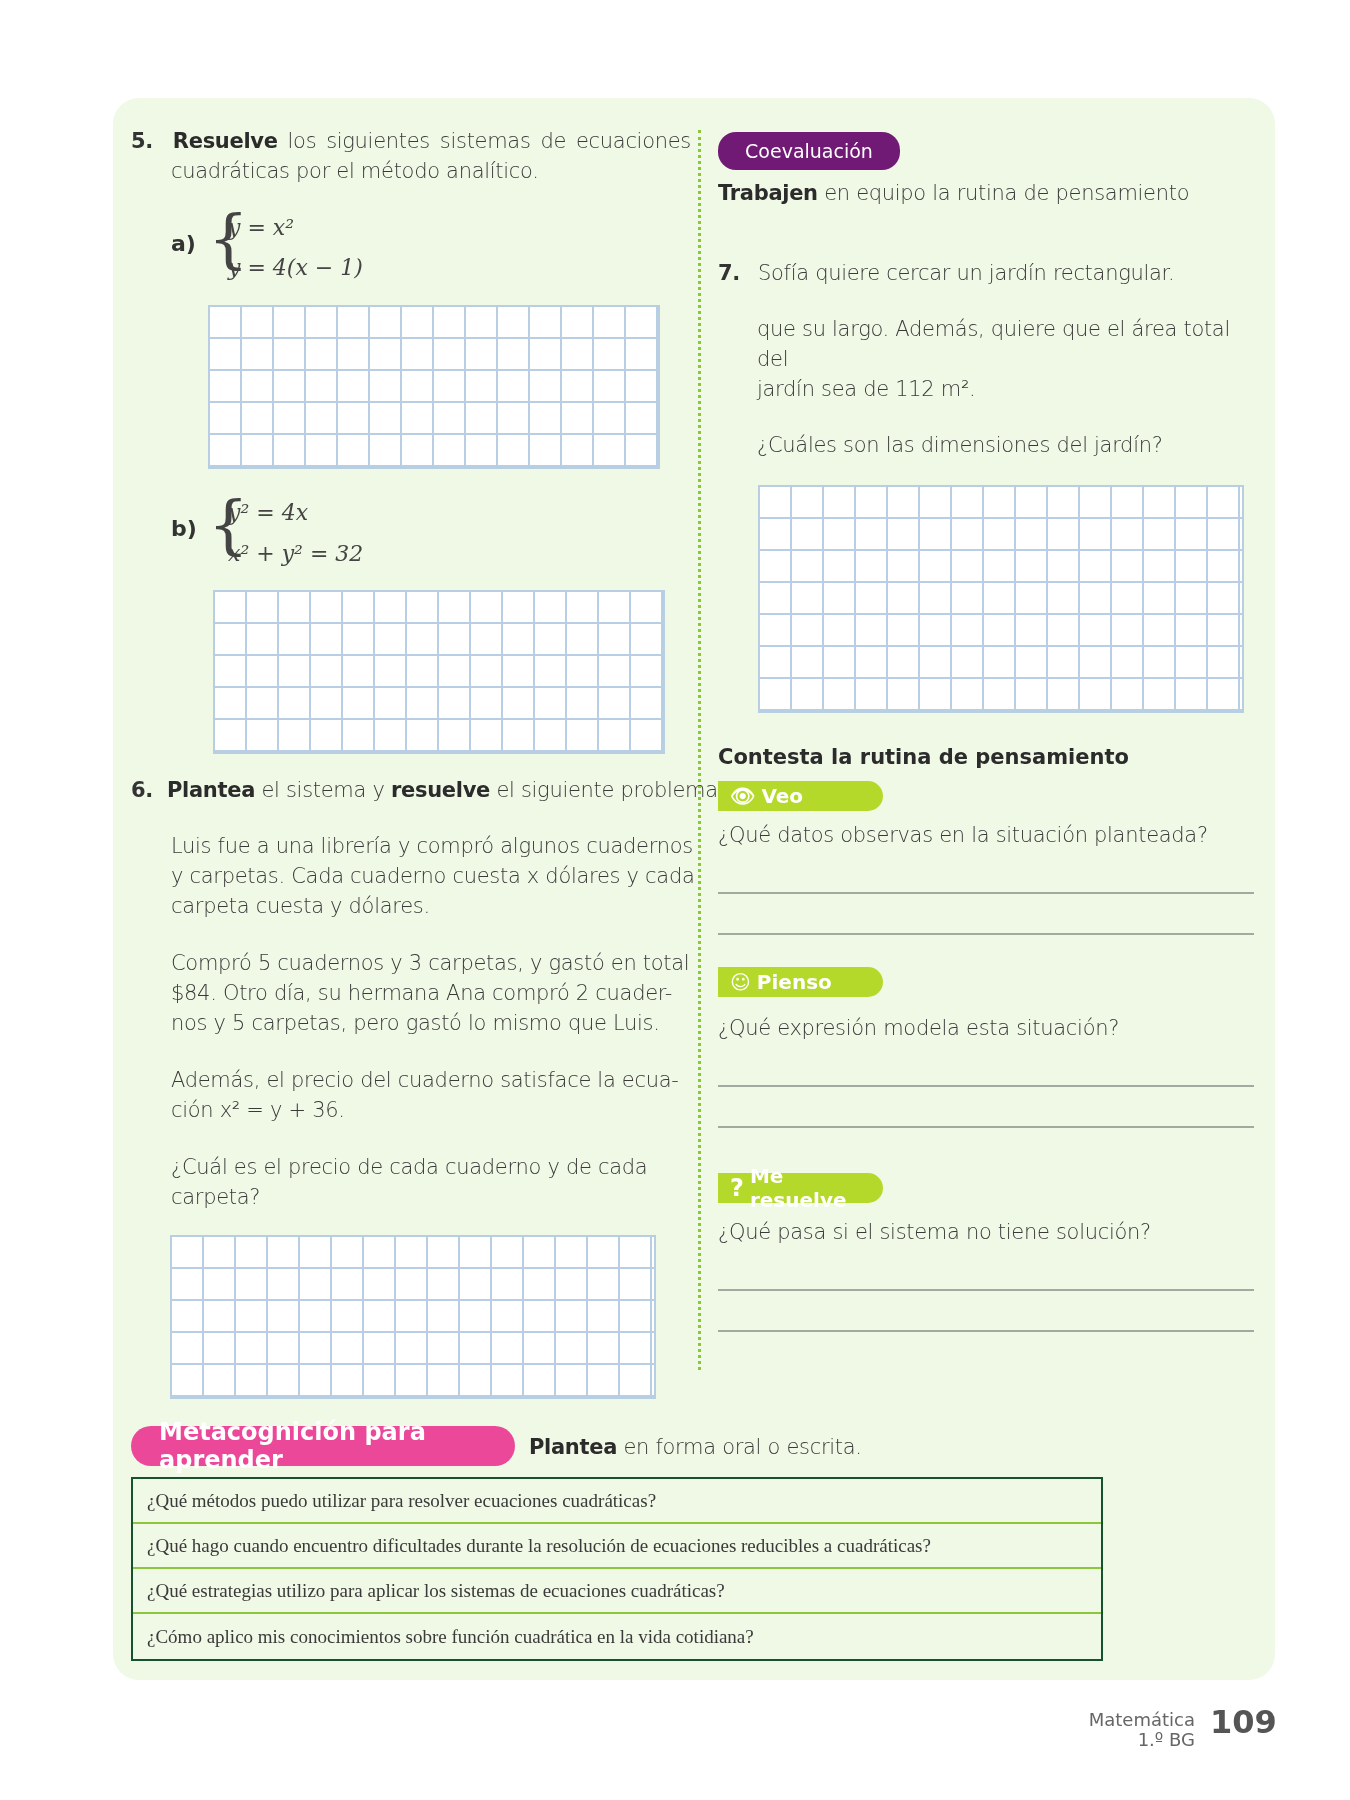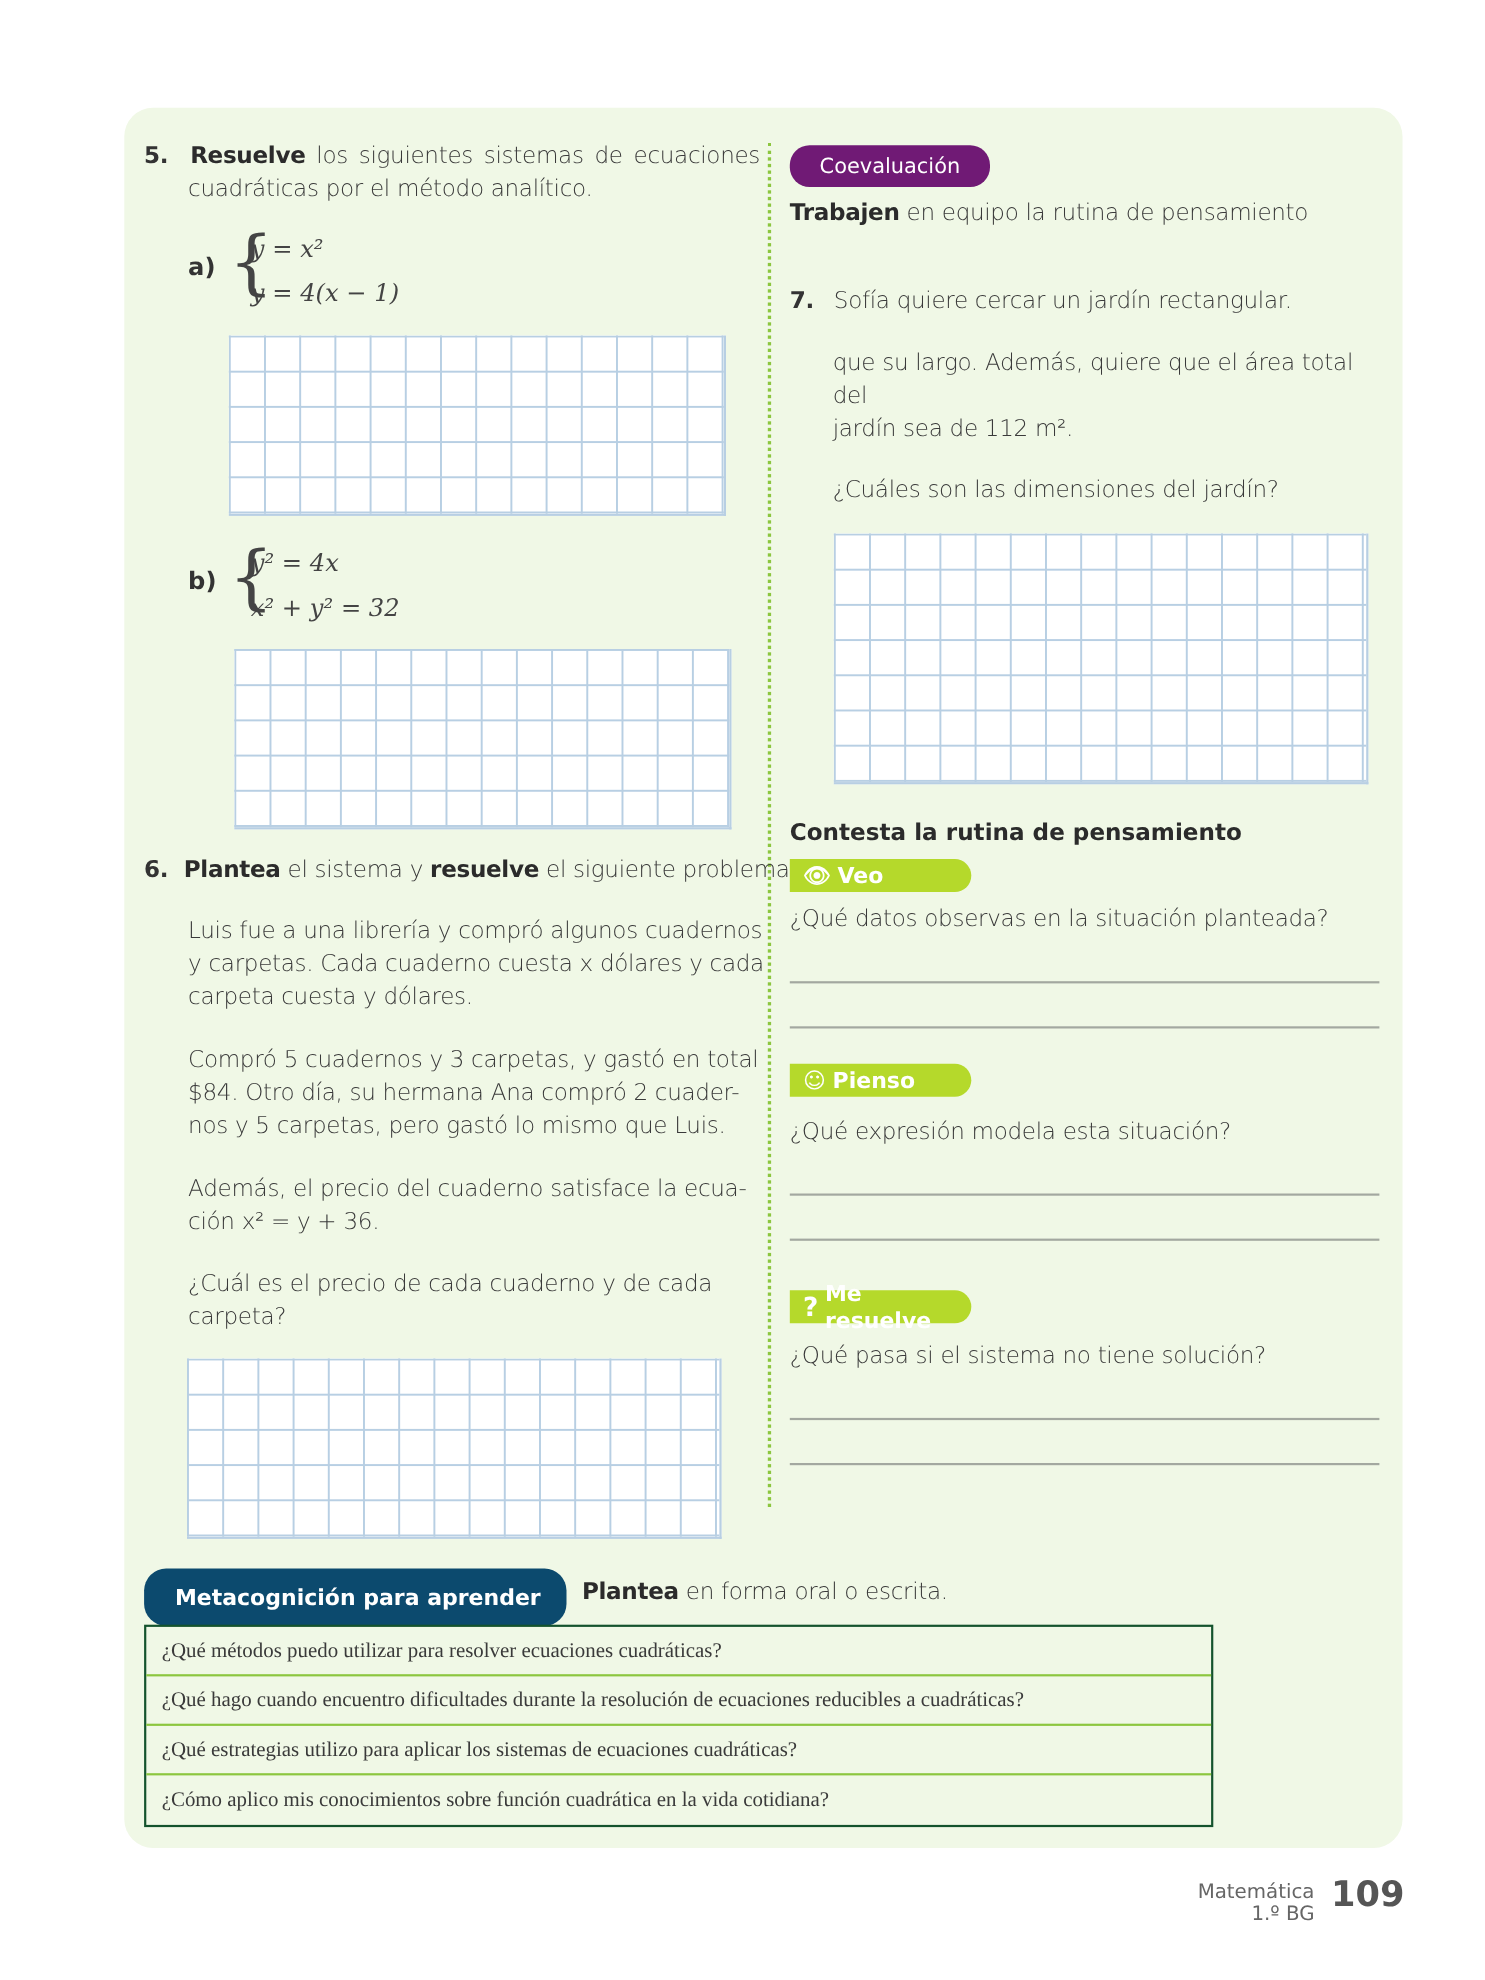--- a/index.html
+++ b/index.html
@@ -24,22 +24,22 @@
           display:flex; align-items:center; }
   .pill-coev { background:#701a75; height:38px; left:718px; top:132px; width:182px;
                justify-content:center; font-size:19px; font-weight:normal; }
   .pill-routine { background:#b5d92b; height:30px; left:718px; width:165px; border-radius:0 16px 16px 0;
                   font-size:20px; padding-left:12px; box-sizing:border-box; }
   .pill-routine .ic { margin-right:6px; font-size:20px; }
   .line { position:absolute; left:718px; width:536px; height:0; border-top:2px solid #a3a8a0; }
   .brace { position:absolute; font-size:64px; font-weight:100; color:#444; line-height:64px; font-family:"DejaVu Serif", serif; }
   .eq { position:absolute; font-size:22px; color:#444; font-style:italic; font-family:"DejaVu Serif", serif; font-weight:300; }
   .label { position:absolute; font-size:22px; font-weight:bold; color:#333; }
-  .meta-pill { position:absolute; left:131px; top:1426px; width:384px; height:52px; background:#0c4a6e;
-               border-radius:20px; color:#fff; font-weight:bold; font-size:20px;
+  .meta-pill { position:absolute; left:131px; top:1426px; width:384px; height:40px; background:#ec4899;
+               border-radius:20px; color:#fff; font-weight:bold; font-size:24px;
                display:flex; align-items:center; padding-left:28px; box-sizing:border-box; }
   .meta-table { position:absolute; left:131px; top:1477px; width:972px; border:2px solid #14532d;
                 box-sizing:border-box;font-family:Liberation Serif, serif; }
   .meta-row { height:45px; border-bottom:2px solid #8cc63f; display:flex; align-items:center;
               padding-left:14px; font-size:19px; color:#3a3a3a; font-weight:300; box-sizing:border-box; }
   .meta-row:last-child { border-bottom:none; }
   .footer-subject { position:absolute; right:155px; top:1710px; font-size:18px; color:#666; text-align:right; line-height:20px; }
   .footer-page { position:absolute; left:1210px; top:1703px; font-size:32px; font-weight:bold; color:#555; }
 </style>
 </head>

